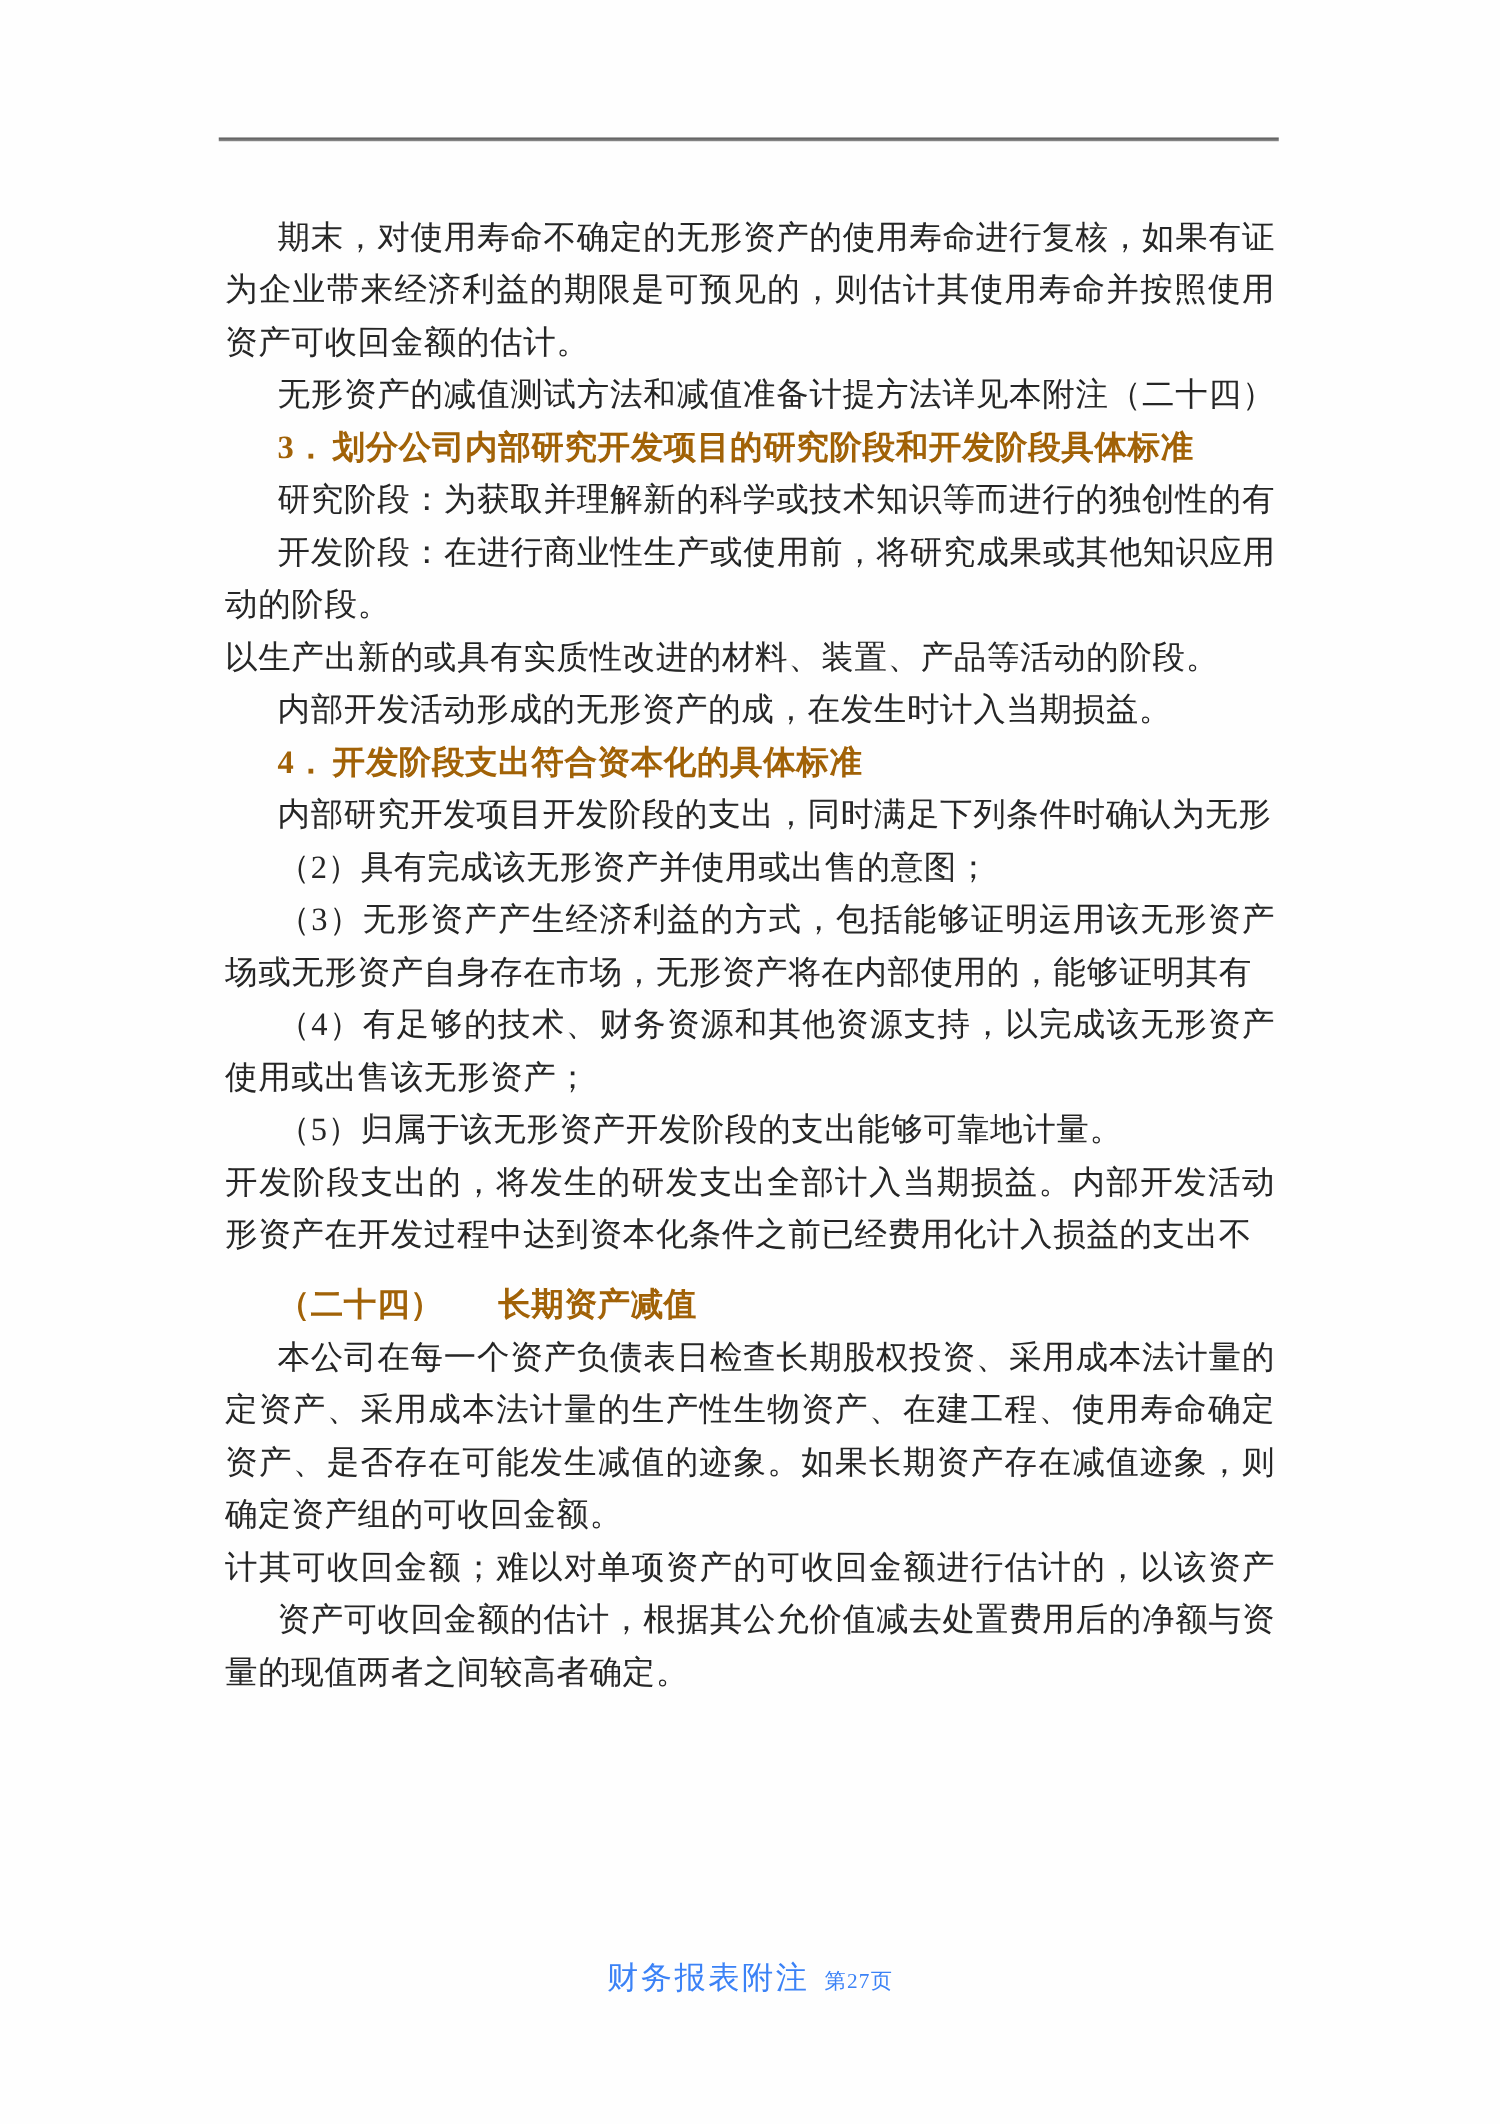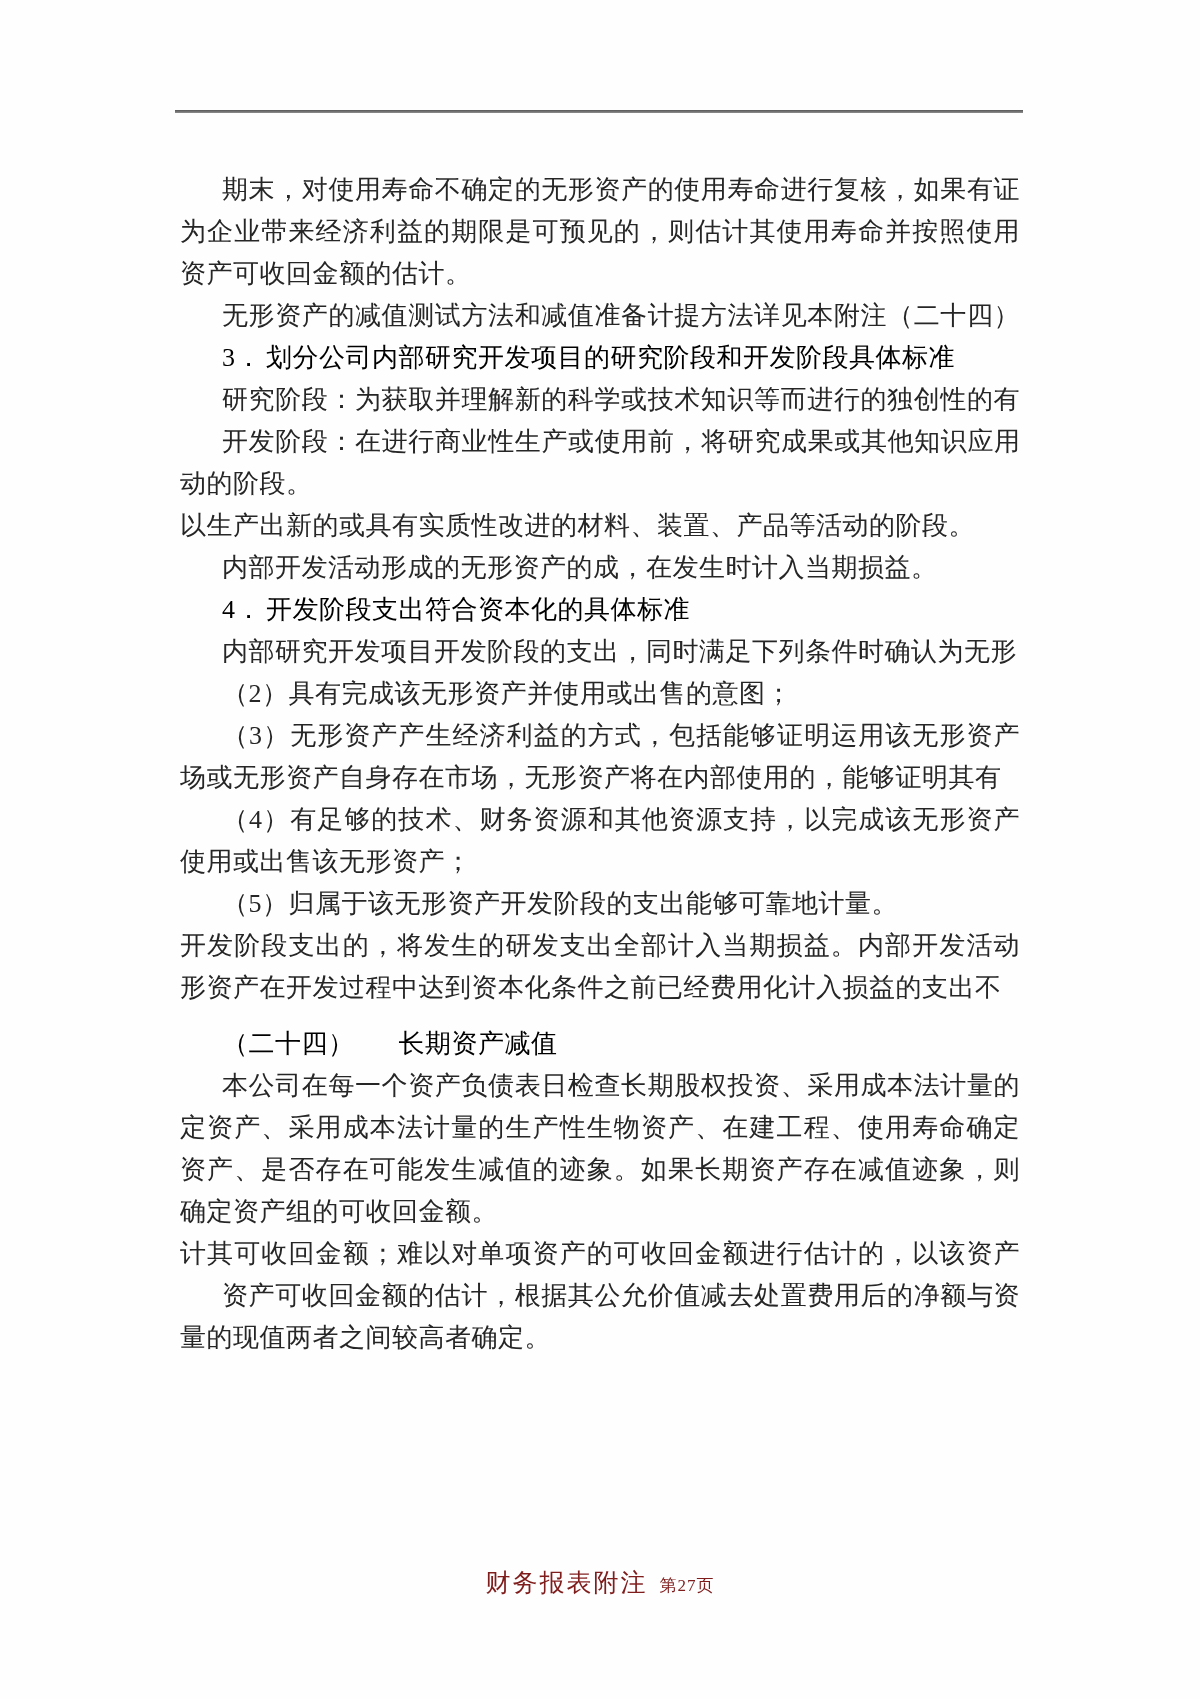--- a/index.html
+++ b/index.html
@@ -39,33 +39,33 @@
     overflow: hidden;
     text-align: left;
   }
   .ind { padding-left: 42px; }
   .full {
     text-align: justify;
     text-align-last: justify;
     text-justify: inter-ideograph;
   }
   .tight { letter-spacing: 0; }
-  .b { font-weight: normal; color: #000000; }
+  .b { font-weight: bold; color: #a16207; }
   .num { display: inline-block; width: 44px; }
   .h24 { margin-top: 14px; }
   .t24 { margin-left: 44px; }
   .footer {
     position: absolute;
     left: 0;
     right: 0;
     top: 1558px;
     height: 50px;
     line-height: 50px;
     text-align: center;
-    color: #7f1d1d;
+    color: #3b82f6;
   }
   .footer-title { font-size: 25px; letter-spacing: 2px; }
   .footer-page { font-size: 17px; margin-left: 12px; letter-spacing: 1px; }
 </style>
 </head>
 <body>
 
 <div class="page">
 
   <div class="rule"></div>

